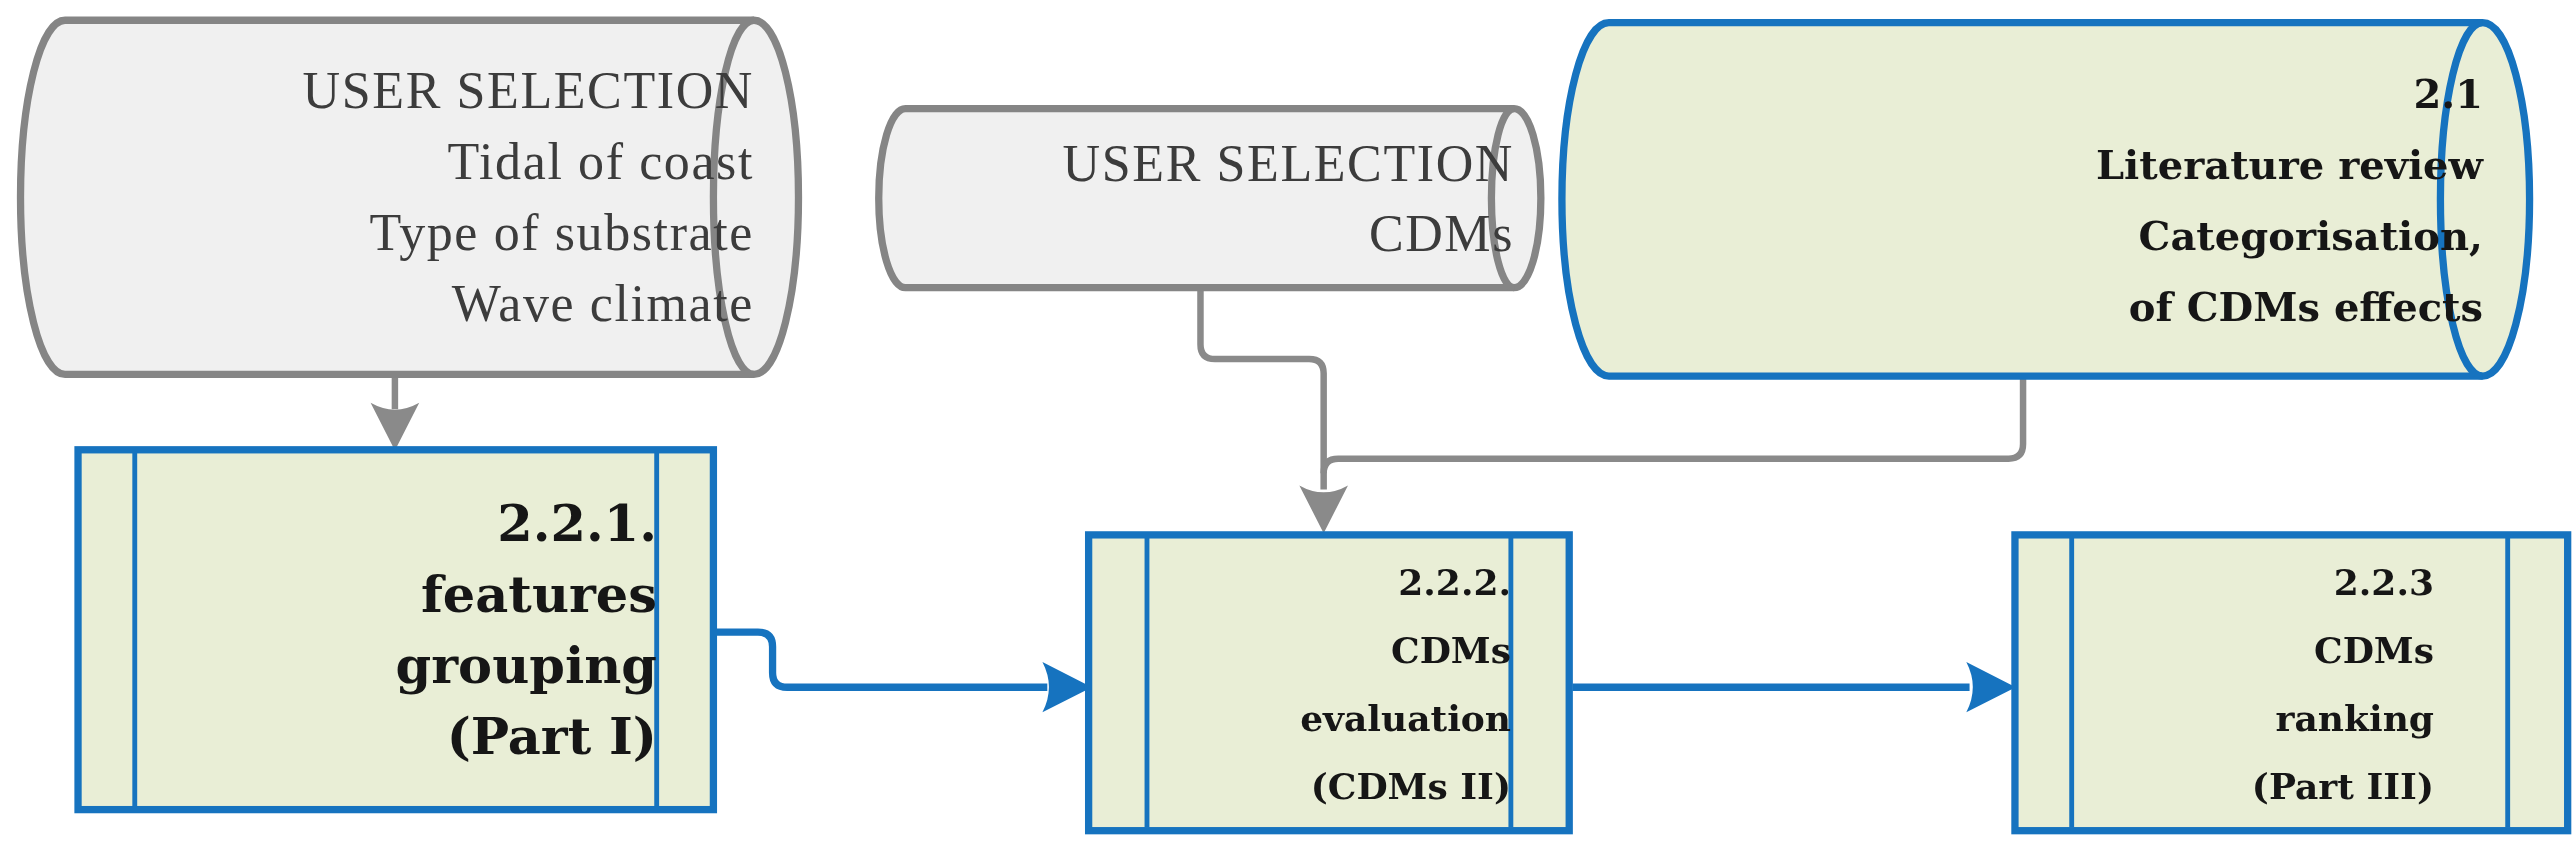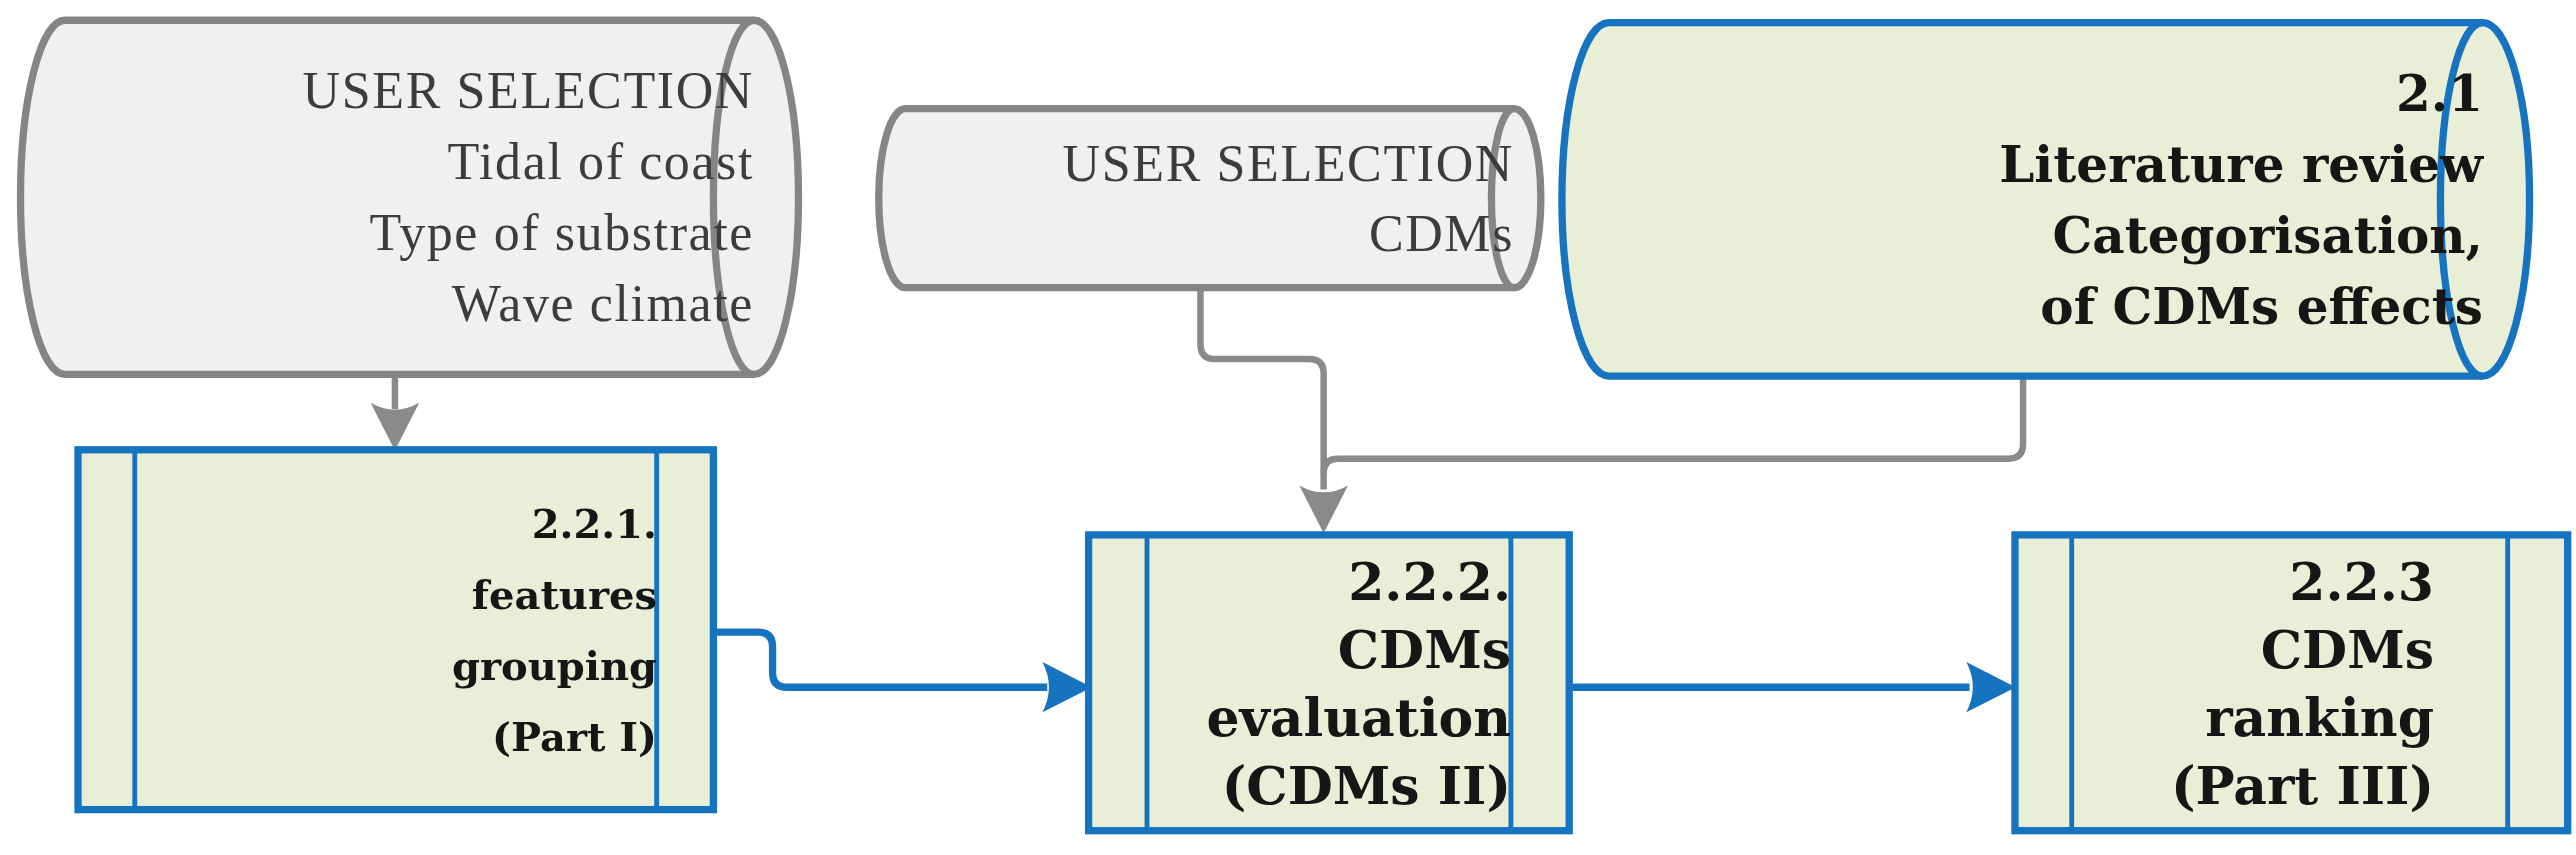--- a/index.html
+++ b/index.html
@@ -30,23 +30,23 @@
     align-items:flex-end;justify-content:center;text-align:center;
   }
   .cyl-text{
     color:var(--text_dark);
     font-family:"Liberation Serif","DejaVu Serif",serif;
     font-size:52px;line-height:71px;letter-spacing:1.6px;white-space:nowrap;
   }
   .bold-text{
     color:var(--text_black);
     font-family:"DejaVu Serif","Liberation Serif",serif;
-    font-weight:bold;font-size:40px;line-height:71px;white-space:nowrap;
+    font-weight:bold;font-size:51px;line-height:71px;white-space:nowrap;
   }
-  .bt-sm{line-height:68px;font-size:52px;}
+  .bt-sm{line-height:68px;font-size:36px;}
 </style>
 </head>
 <body>
 
 <div class="canvas">
 
   <svg width="2576" height="855" viewBox="0 0 3178 1055">
 
     <path class="gline" d="M 1481,357 L 1481,425 Q 1481,443 1499,443 L 1615,443 Q 1633,443 1633,461 L 1633,604"></path>
 
@@ -89,21 +89,21 @@
     <div>Tidal of coast</div>
     <div>Type of substrate</div>
     <div>Wave climate</div>
   </div>
 
   <div class="label cyl-text" style="left:905px;top:109px;width:609px;height:179px;line-height:70px;">
     <div>USER SELECTION</div>
     <div>CDMs</div>
   </div>
 
-  <div class="label bold-text" style="left:1609px;top:23px;width:874px;height:353px;line-height:71px;font-size:50px;">
+  <div class="label bold-text" style="left:1609px;top:23px;width:874px;height:353px;line-height:71px;font-size:40px;">
     <div>2.1</div>
     <div>Literature review</div>
     <div>Categorisation,</div>
     <div>of CDMs effects</div>
   </div>
 
   <div class="label bold-text" style="left:135px;top:451px;width:522px;height:357px;">
     <div>2.2.1.</div>
     <div>features</div>
     <div>grouping</div>

